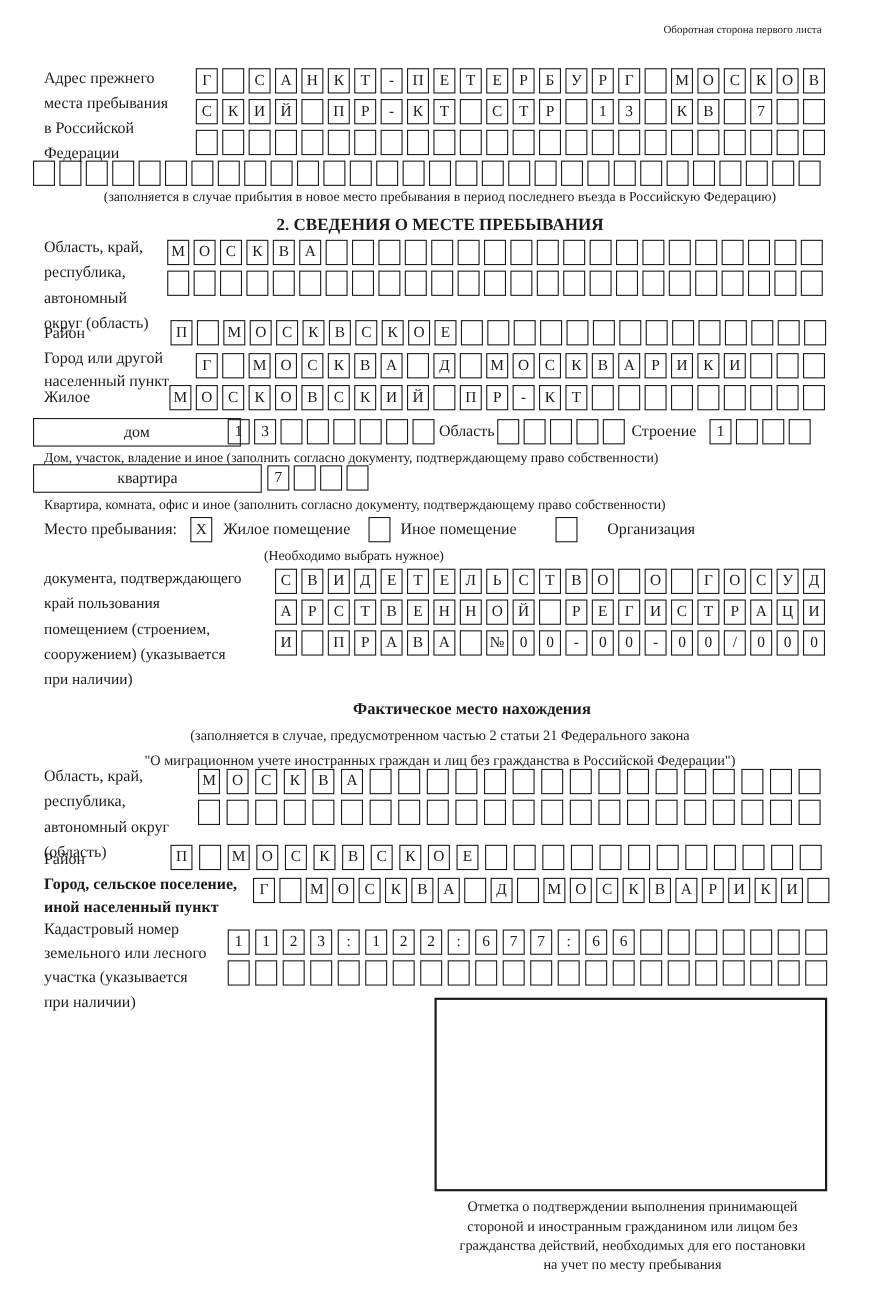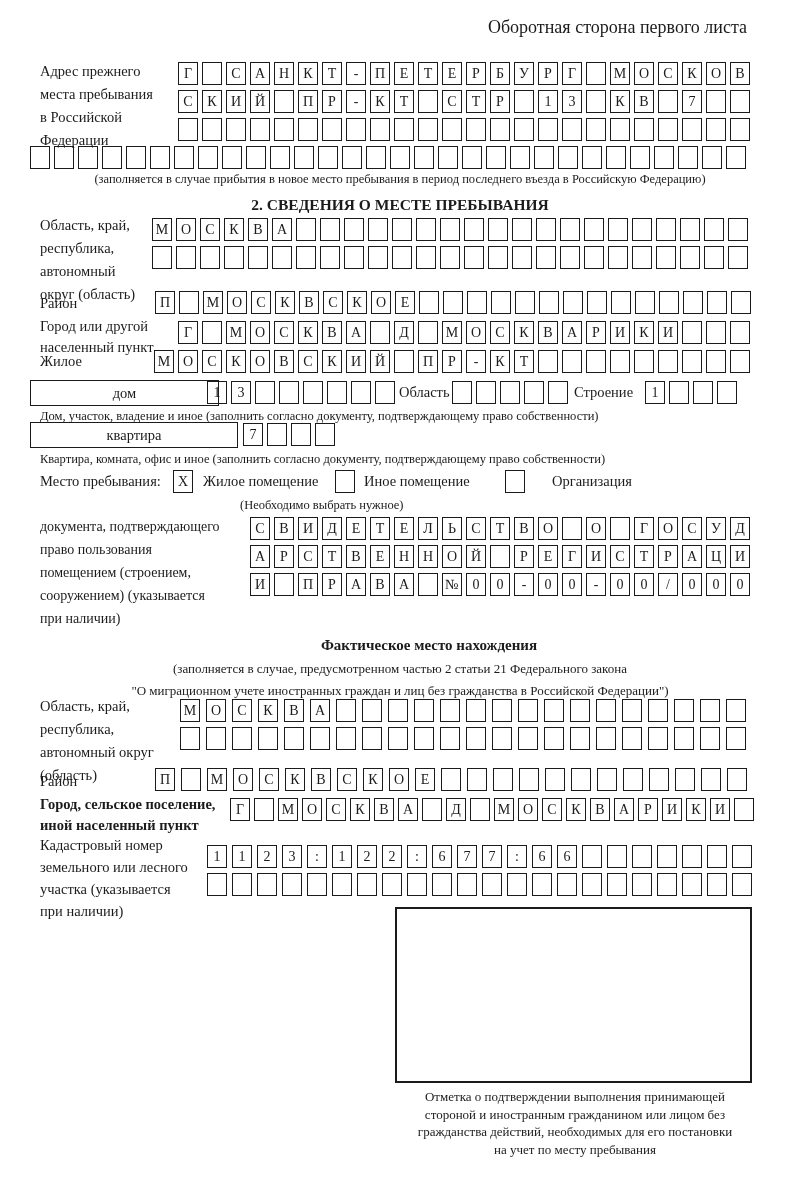--- a/index.html
+++ b/index.html
@@ -38,21 +38,21 @@
   .stampbox { position:absolute; border:2px solid #1b1b1b; box-sizing:border-box; background:#fff; }
   .stampnote { position:absolute; font-size:13px; line-height:17.5px; text-align:center; }
   .notelines { position:absolute; left:0; width:800px; text-align:center;
                font-size:13px; line-height:22px; }
 </style>
 </head>
 <body>
 
 <div class="page">
 
-  <div class="label" style="top:16px; right:53px; font-size:18px;">Оборотная сторона первого листа</div>
+  <div class="label" style="top:16px; right:53px; font-size:10px;">Оборотная сторона первого листа</div>
 
   <div class="label" style="left:40px; top:60px;">
     <div>Адрес прежнего</div>
     <div>места пребывания</div>
     <div>в Российской</div>
     <div>Федерации</div>
   </div>
   <div class="cellrow" style="left:178px; top:62px;">
       <span class="cell">Г</span>
       <span class="cell"></span>
@@ -358,21 +358,21 @@
   <div class="checkbox" style="left:173px; top:470px;">X</div>
   <div class="label" style="left:203px; top:470px;">Жилое помещение</div>
   <div class="checkbox" style="left:335px; top:470px;"></div>
   <div class="label" style="left:364px; top:470px;">Иное помещение</div>
   <div class="checkbox" style="left:505px; top:470px;"></div>
   <div class="label" style="left:552px; top:470px;">Организация</div>
   <div class="note" style="left:240px; top:498px;">(Необходимо выбрать нужное)</div>
 
   <div class="label" style="left:40px; top:515px; font-size:14px;">
     <div>документа, подтверждающего</div>
-    <div>право пользования</div>
+    <div>край пользования</div>
     <div>помещением (строением,</div>
     <div>сооружением) (указывается</div>
     <div>при наличии)</div>
   </div>
   <div class="cellrow" style="left:250px; top:517px;">
       <span class="cell">С</span>
       <span class="cell">В</span>
       <span class="cell">И</span>
       <span class="cell">Д</span>
       <span class="cell">Е</span>

